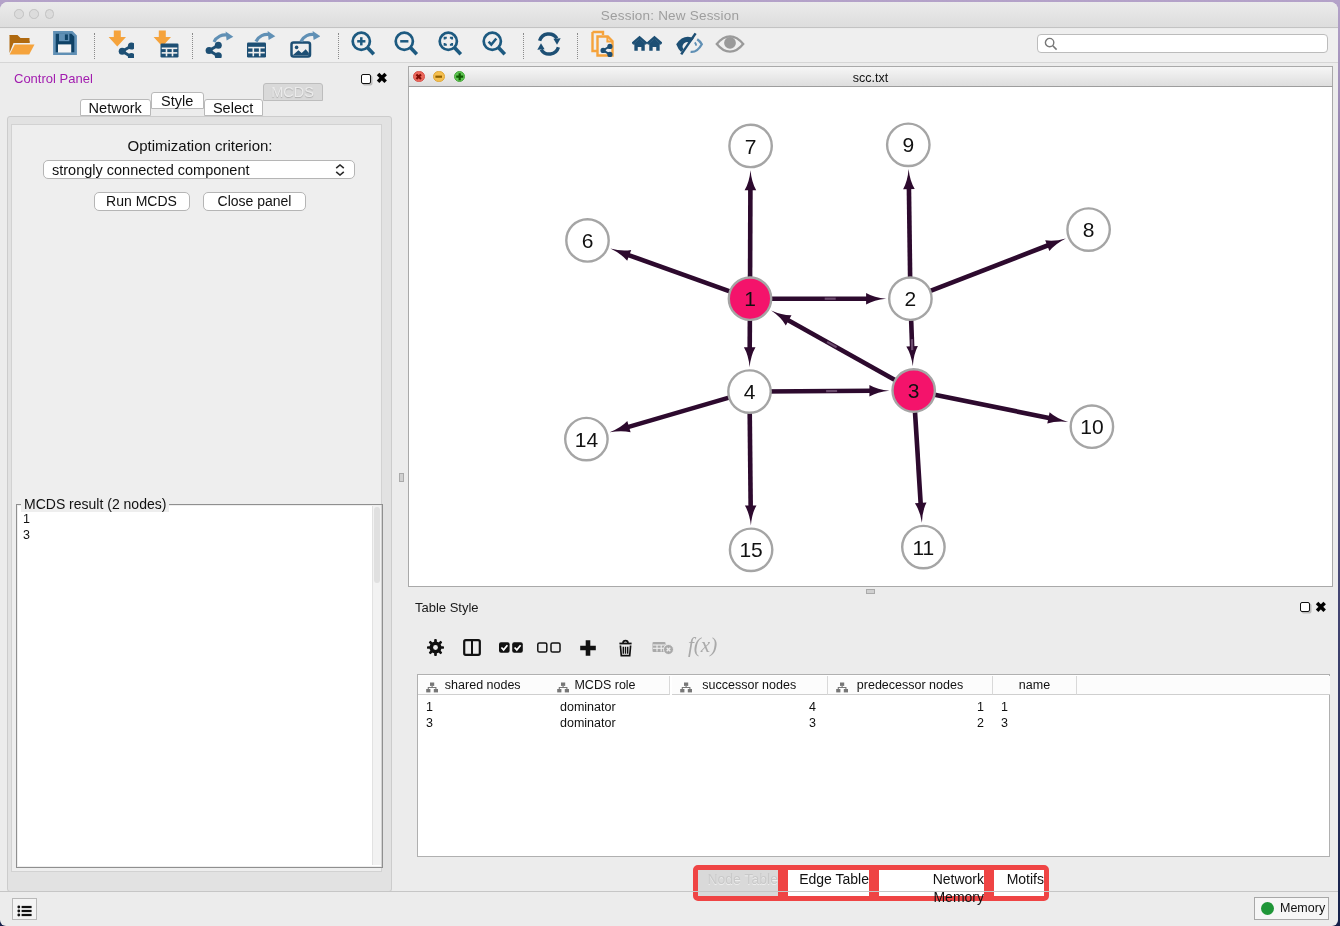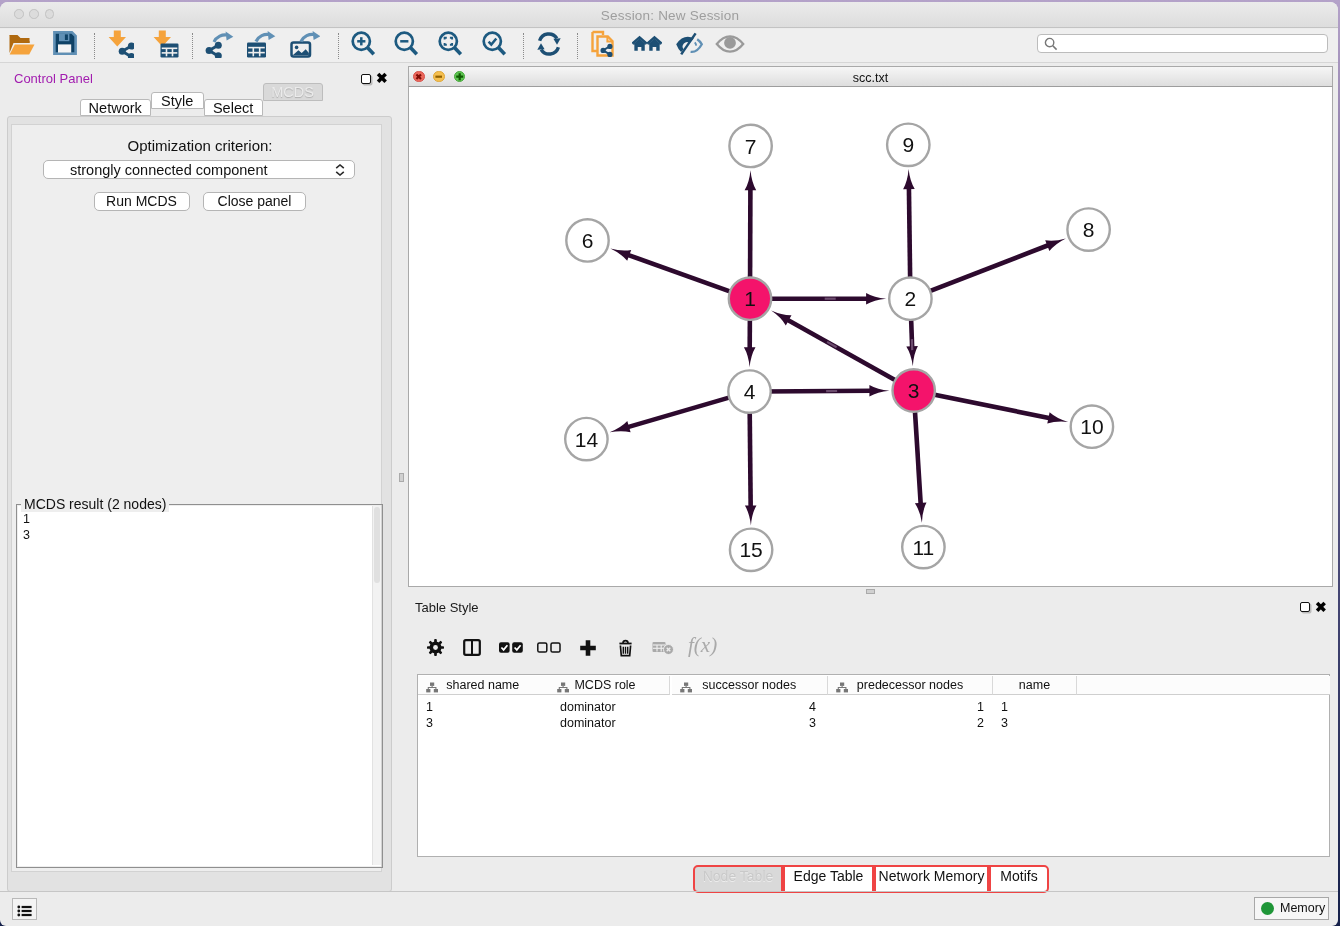--- a/index.html
+++ b/index.html
@@ -12,39 +12,39 @@
 .sep{top:33px;height:26px;width:0;border-left:1px dotted #8a8a8a}
 .icon{top:30px}
 #search{left:1037px;top:33.5px;width:291px;height:19px;background:#fff;border:1px solid #bcbcbc;border-radius:4px}
 #cp-title{left:14px;top:71px;font-size:13px;color:#a21caf}
 .fltbtn{width:10px;height:10px;border:1.6px solid #111;border-radius:2px;background:#fff;box-shadow:1.5px 1.5px 0 #bbb}
 .tab{height:17px;background:#fff;border:1px solid #b9b9b9;font-size:14.5px;color:#111;text-align:center;line-height:16px;border-radius:3px 3px 0 0}
 .tabsel{background:#d9d9d9;color:#ebebeb;text-shadow:0 1px 1px #adadad;border:1px solid #bdbdbd}
 #cp-band{left:7px;top:115.5px;width:384.5px;height:776px;background:#e2e2e2;border:1px solid #cccccc;border-radius:3px}
 #cp-inner{left:11px;top:123.5px;width:371px;height:748px;background:#eeeeee;border:1px solid #d2d2d2}
 #opt-label{left:0;top:136.5px;width:400px;text-align:center;font-size:15px;color:#111}
-#dropdown{left:43px;top:159.5px;width:312px;height:19px;background:#fff;border:1px solid #b5b5b5;border-radius:5px;font-size:14.5px;color:#111;line-height:18px;padding-left:26px}
+#dropdown{left:43px;top:159.5px;width:312px;height:19px;background:#fff;border:1px solid #b5b5b5;border-radius:5px;font-size:14.5px;color:#111;line-height:18px;padding-left:8px}
 .btn{height:19px;background:#fff;border:1px solid #b5b5b5;border-radius:5px;font-size:14px;color:#111;text-align:center;line-height:17px}
 #grp{left:16px;top:504px;width:367px;height:364px;border:1px solid #8f8f8f}
 #grp-white{left:17.5px;top:505.5px;width:363px;height:360px;background:#fff}
 #grp-title{left:21px;top:496px;background:#eeeeee;padding:0 3px;font-size:14px;color:#111}
 #grp-sb{left:372px;top:506px;width:8.5px;height:359px;background:#f2f2f2;border-left:1px solid #e2e2e2}
 #grp-thumb{left:373.5px;top:507px;width:6.5px;height:76px;background:#e0e0e0;border-radius:3px}
 .mono-num{font-size:12.5px;color:#111}
 #nwin{left:408px;top:66px;width:925px;height:521px;background:#fff;border:1px solid #a9a9a9}
 #ntitle{left:408px;top:66px;width:925px;height:21px;background:linear-gradient(#f6f6f6,#dedede);border:1px solid #a9a9a9;border-bottom:1px solid #9d9d9d}
 .mac{width:11.4px;height:11.4px;border-radius:50%;top:70.8px}
 #nname{left:408px;top:70.5px;width:925px;text-align:center;font-size:12.5px;color:#111}
 .handle{background:#d0d0d0;border:1px solid #aaa}
 #tp-title{left:415px;top:600px;font-size:13px;color:#1a1a1a}
 #tbl{left:417px;top:674px;width:913px;height:183px;background:#fff;border:1px solid #b0b0b0}
 .hcell{top:675.5px;height:19px;background:#fcfcfc;border-right:1px solid #d9d9d9;border-bottom:1px solid #cfcfcf;font-size:12.5px;color:#111;text-align:center;line-height:19px}
 .tree{top:679px}
 .cell{font-size:12.5px;color:#111}
-.btab{height:28px;background:#fff;border:2px solid #ef4444;font-size:14px;color:#111;text-align:center;line-height:18px}
+.btab{height:36px;background:#fff;border:5px solid #ef4444;font-size:14px;color:#111;text-align:right;line-height:18px}
 #statusline{left:0;top:891px;width:1337.5px;height:0;border-top:1px solid #c6c6c6}
 #listbtn{left:12px;top:898px;width:25px;height:22px;background:#f4f4f4;border:1px solid #b9b9b9}
 #membtn{left:1254px;top:897px;width:75px;height:23px;background:#f6f6f6;border:1px solid #a8a8a8}
 </style></head><body>
 <div class="abs" id="win"></div>
 <div class="abs" id="titlebar"></div>
 <div class="abs tl" style="left:14px"></div>
 <div class="abs tl" style="left:29.2px"></div>
 <div class="abs tl" style="left:44.5px"></div>
 <div class="abs" id="wtitle">Session: New Session</div>
@@ -332,21 +332,21 @@
         <line x1="1" y1="6" x2="13" y2="6"></line>
         <line x1="1" y1="9.3" x2="13" y2="9.3"></line>
         <line x1="5" y1="6" x2="5" y2="12.6"></line>
         <line x1="9.2" y1="6" x2="9.2" y2="12.6"></line>
       </g>
       <circle cx="16.5" cy="10.5" r="5" fill="#a9a9a9" stroke="#ececec" stroke-width="1"></circle>
       <path d="M14.7 8.7 l3.6 3.6 M18.3 8.7 l-3.6 3.6" stroke="#ececec" stroke-width="1.4"></path>
     </svg></div>
 <div class="abs" style="left:688px;top:633px"><span style="font-family:'Liberation Serif',serif;font-style:italic;font-size:21px;color:#a9a9a9">f(x)</span></div>
 <div class="abs" id="tbl"></div>
-<div class="abs hcell" style="left:418px;width:130.5px">shared name</div>
+<div class="abs hcell" style="left:418px;width:130.5px">shared nodes</div>
 <div class="abs tree" style="left:426px"><svg width="12" height="11" viewBox="0 0 12 11">
       <g fill="#777">
         <rect x="4" y="0.5" width="4.2" height="3.4"></rect>
         <rect x="0.2" y="7" width="4.2" height="3.4"></rect>
         <rect x="7.8" y="7" width="4.2" height="3.4"></rect>
       </g>
       <g stroke="#777" stroke-width="1.1" fill="none">
         <path d="M6.1 3.9 v1.6 M2.3 7 v-1.5 h7.6 v1.5"></path>
       </g>
     </svg></div>

